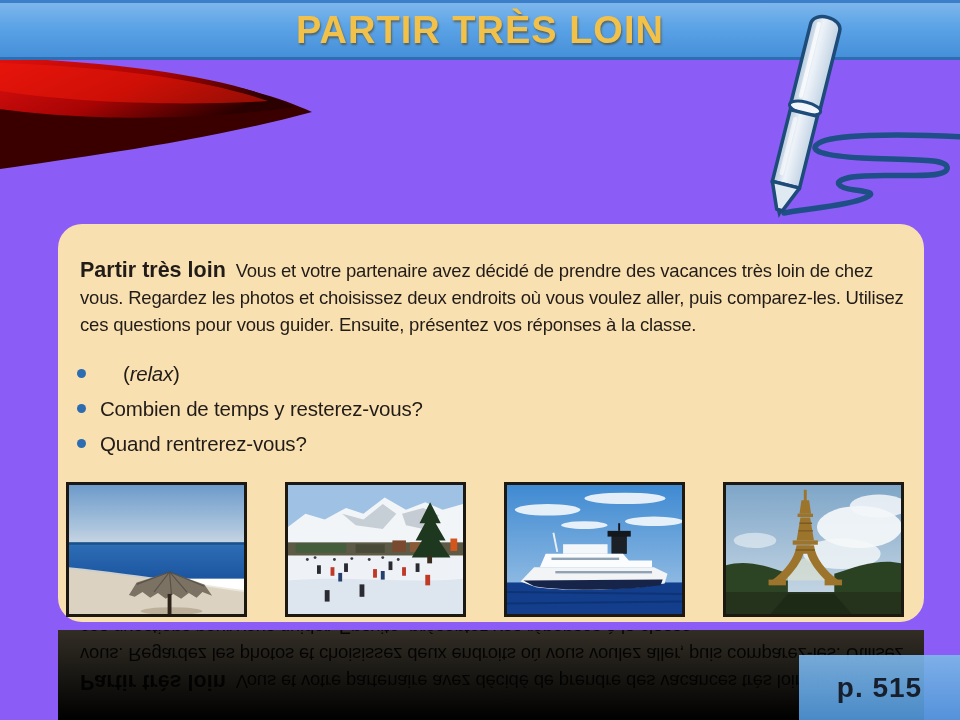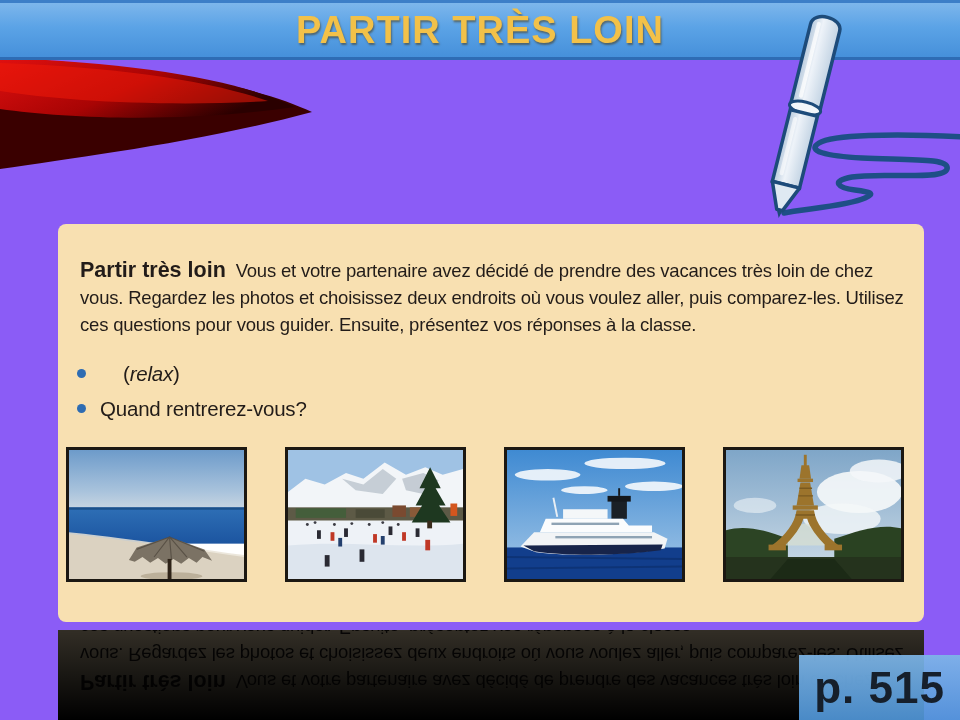--- a/index.html
+++ b/index.html
@@ -12,21 +12,21 @@
           border-top:3px solid #3c7ec8;border-bottom:3px solid #2e6cb4;z-index:2;}
   .banner-title{display:block;text-align:center;line-height:54px;font-size:38px;font-weight:bold;
           letter-spacing:1px;color:#f2c149;text-shadow:1px 2px 2px rgba(70,45,0,.5);}
 
   
   .swoosh{position:absolute;left:0;top:57px;z-index:1;}
   .pen{position:absolute;left:740px;top:0;z-index:6;}
 
   
   .card{position:absolute;left:58px;top:224px;width:866px;height:398px;box-sizing:border-box;
-        background:#f8e0b1;border-radius:8px;z-index:3;color:#221c19;}
+        background:#f8e0b1;border-radius:24px;z-index:3;color:#221c19;}
   .intro{padding:14px 20px 0 22px;font-size:18.5px;line-height:27px;letter-spacing:-.2px;}
   .intro b{font-size:21.5px;letter-spacing:0;}
   .questions{display:flex;margin-top:13px;padding-left:19px;}
   .qcol{list-style:none;margin:0;padding:0;}
   .qcol.left{width:372px;}
   .qcol li{display:flex;align-items:center;height:35px;font-size:20.5px;letter-spacing:-.2px;}
   .dot{width:9px;height:9px;border-radius:50%;background:#2e6cb2;margin-right:14px;flex:none;}
   .note{margin-left:23px;}
   .note i{font-style:italic;}
 
@@ -40,21 +40,21 @@
         transform:scaleY(-1);transform-origin:49px 49px; 
         filter:brightness(.33) saturate(.85);}
   .reflection-inner .card{left:0;top:-308px;}
   .reflection-overlay{position:absolute;left:0;top:0;width:100%;height:100%;
         background:linear-gradient(180deg,rgba(0,0,0,.38) 0%,rgba(0,0,0,.72) 55%,#000 100%);}
 
   
   .page-box{position:absolute;left:799px;top:655px;width:161px;height:65px;z-index:7;
         background:linear-gradient(180deg,rgba(125,182,232,.92),rgba(80,150,216,.92));
         display:flex;align-items:center;justify-content:center;}
-  .page-box span{font-size:44px;font-weight:bold;color:#161f2b;letter-spacing:1px;}
+  .page-box span{font-size:28px;font-weight:bold;color:#161f2b;letter-spacing:1px;}
 </style>
 </head>
 <body>
 
 <div class="stage">
 
   <div class="banner">
     <span class="banner-title">PARTIR TRÈS LOIN</span>
   </div>
 
@@ -92,20 +92,24 @@
   </svg>
 
   <div class="card">
     <p class="intro"><b>Partir très loin</b>&nbsp;&nbsp;<span>Vous et votre partenaire avez décidé de prendre des vacances très loin de chez vous. Regardez les photos et choisissez deux endroits où vous voulez aller, puis comparez-les. Utilisez ces questions pour vous guider. Ensuite, présentez vos réponses à la classe.</span></p>
 
     <div class="questions">
       <ul class="qcol right">
         <li>
             <span class="dot"></span>
             <span class="note"><span>(</span><i>relax</i><span>)</span></span>
+          </li>
+        <li>
+            <span class="dot"></span>
+            <span>Combien de temps y resterez-vous?</span>
           </li>
         <li>
             <span class="dot"></span>
             <span>Quand rentrerez-vous?</span>
           </li>
       </ul>
     </div>
 
     <div class="photos">
 

